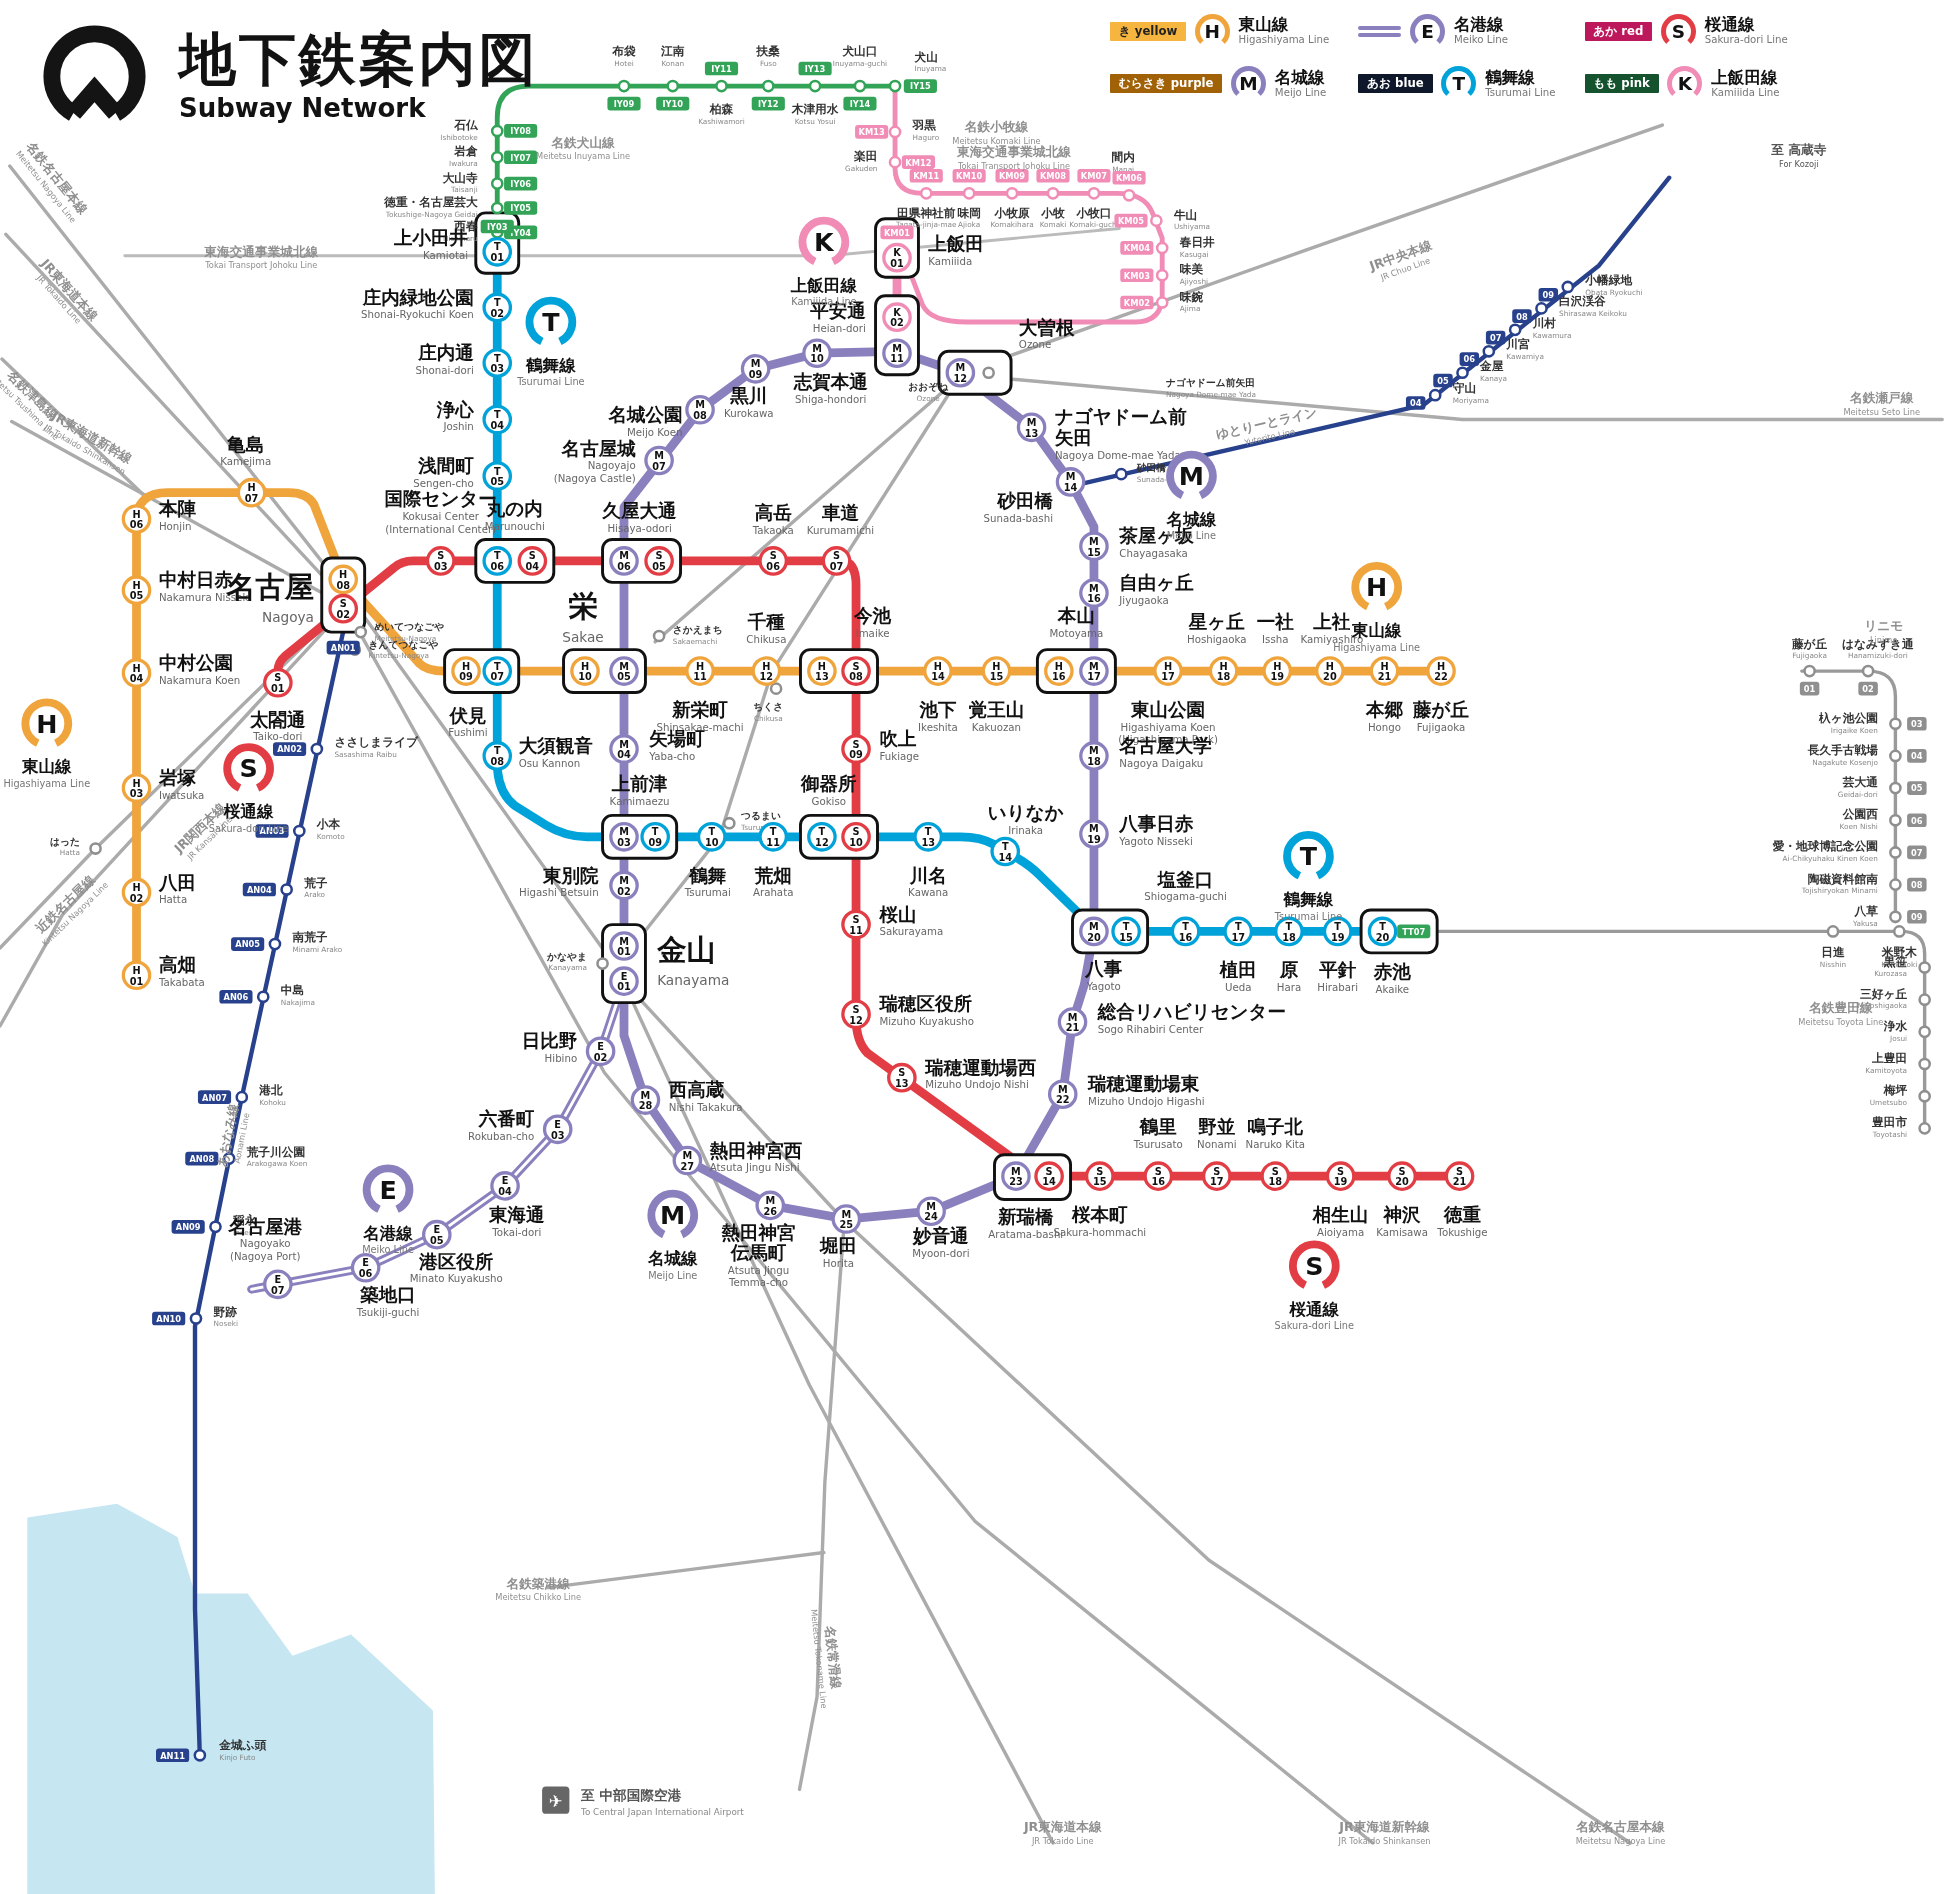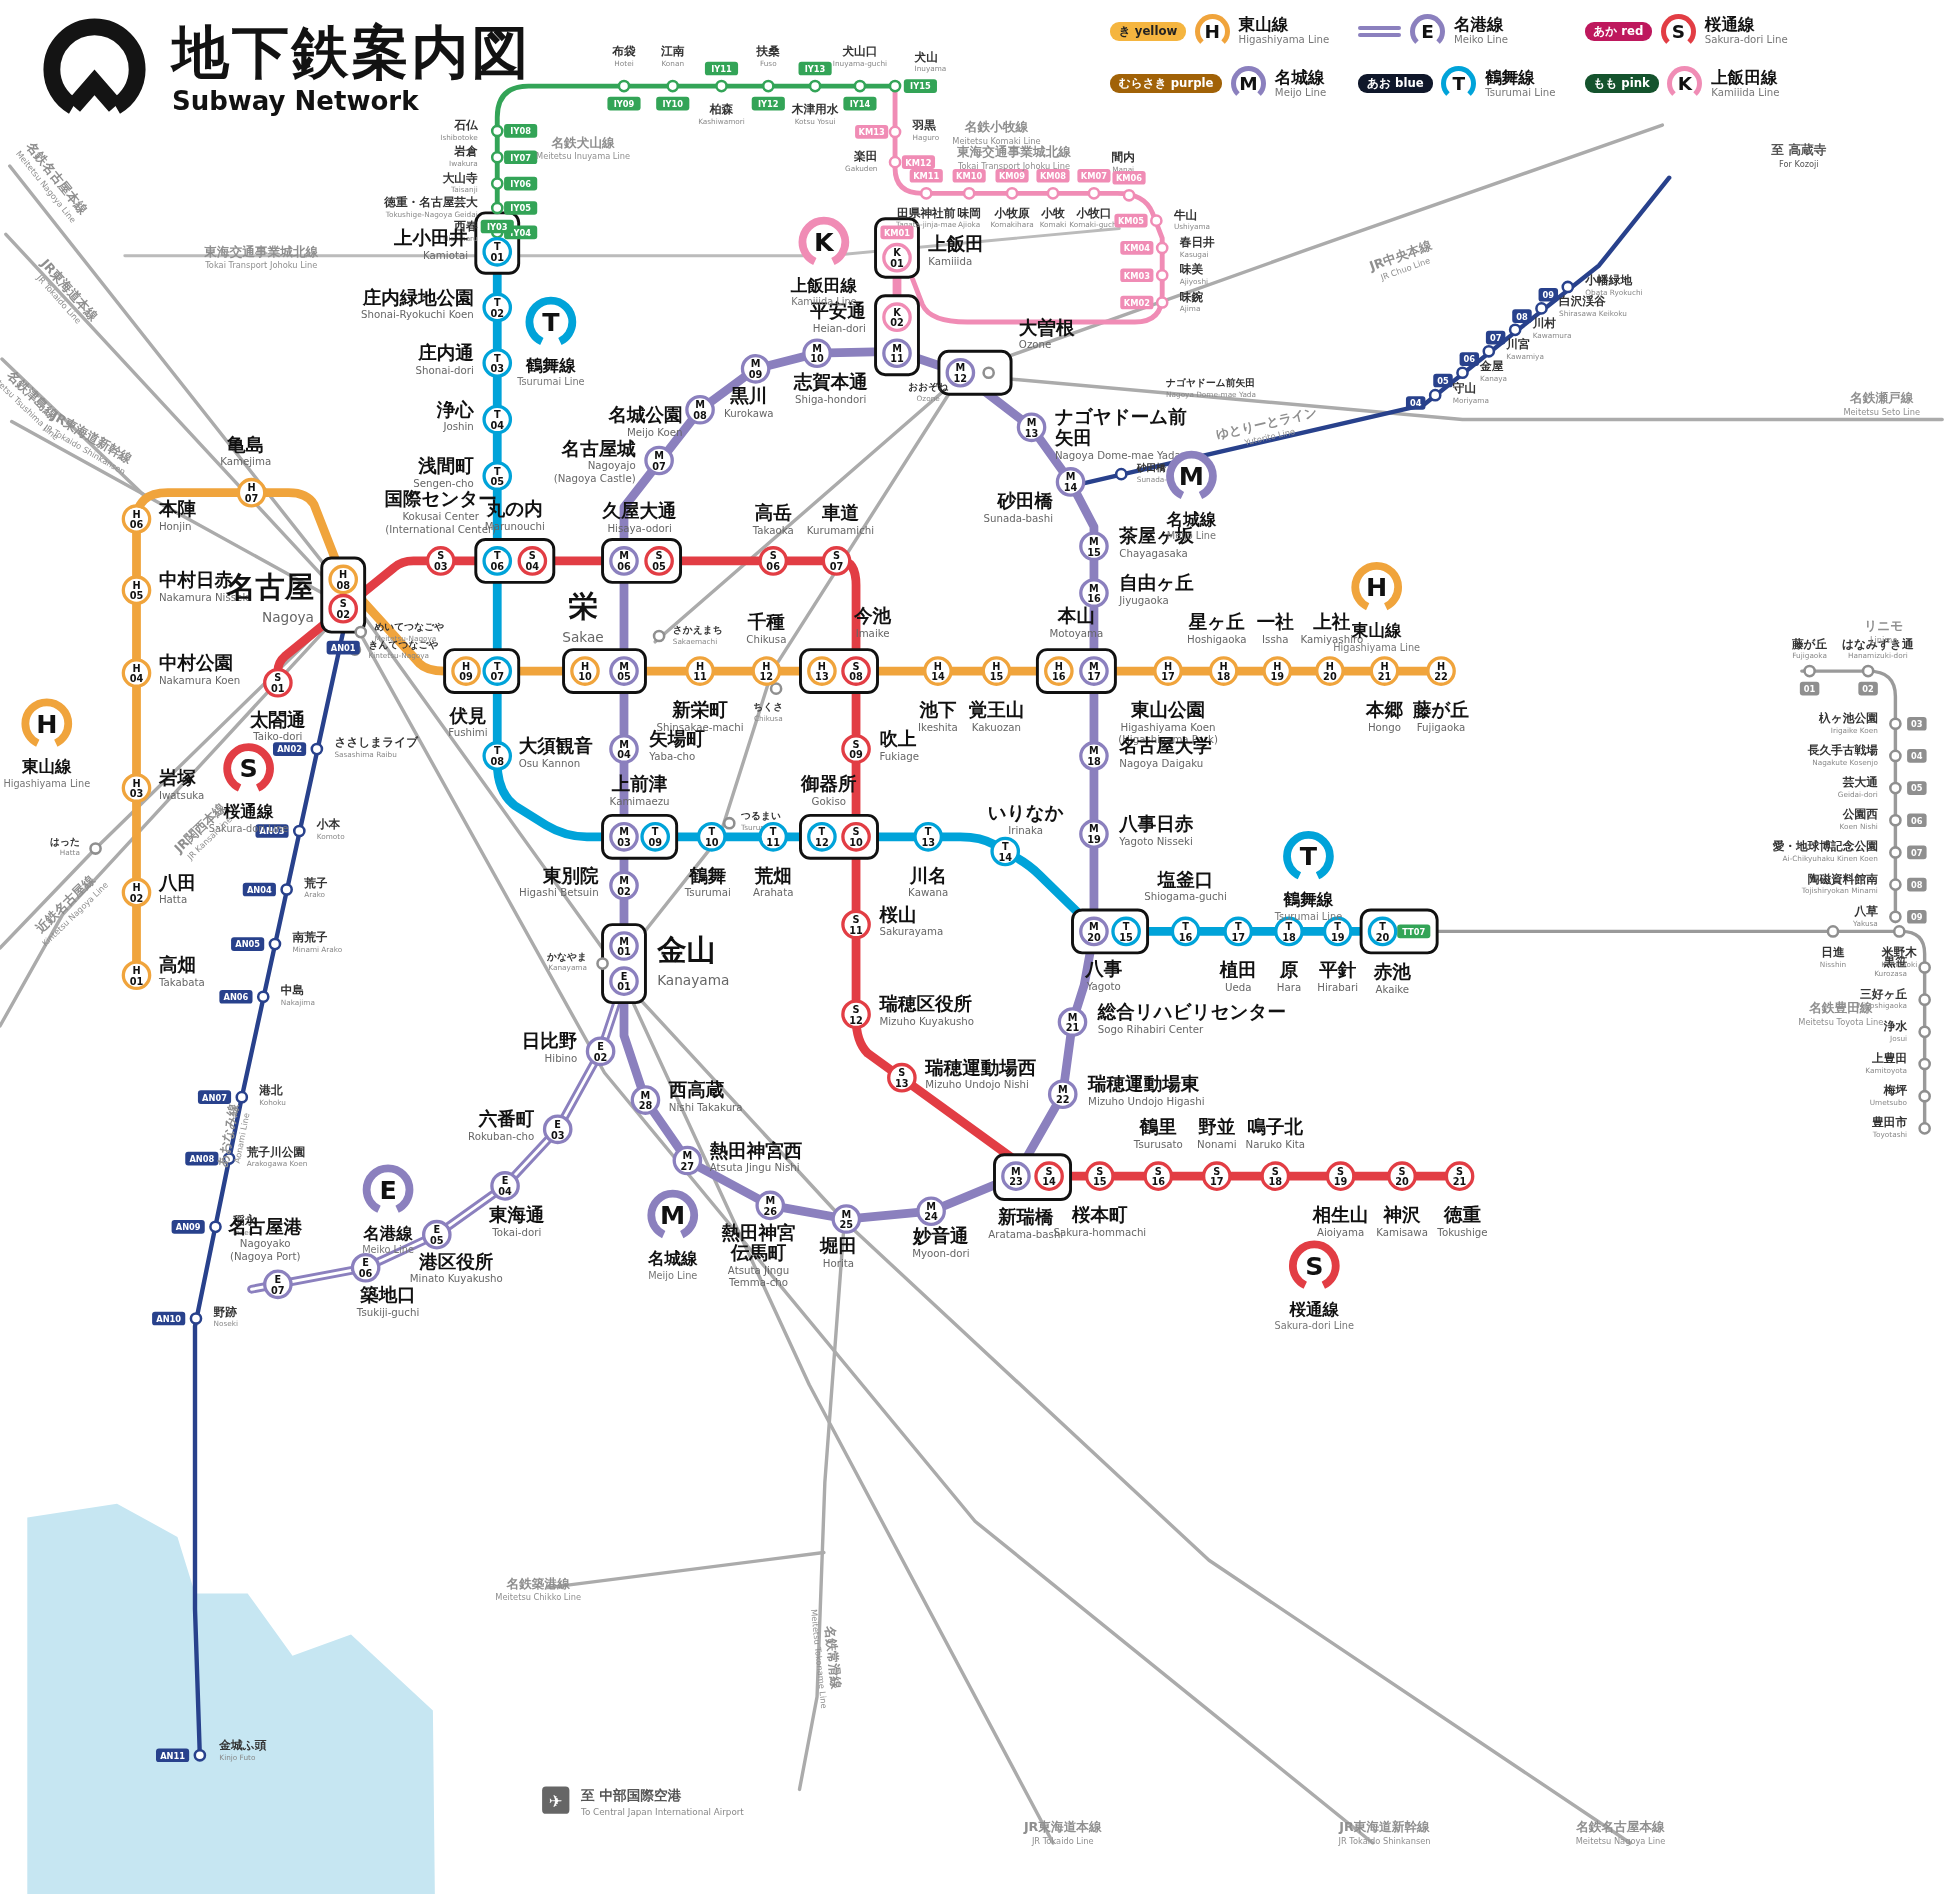--- a/index.html
+++ b/index.html
@@ -1,23 +1,23 @@
 <!DOCTYPE html>
 <html><head>
 <meta charset="utf-8">
 <style>
   html,body{margin:0;padding:0;background:#fff;font-family:"DejaVu Sans",sans-serif;}
   .stage{position:relative;width:1950px;height:1895px;background:#fff;overflow:hidden;}
   #map-svg{position:absolute;left:0;top:0;}
-  .titlebox{position:absolute;left:35px;top:10px;display:flex;align-items:center;gap:18px;}
+  .titlebox{position:absolute;left:35px;top:17px;display:flex;align-items:center;gap:25px;}
   .titlebox h1{font-size:57px;margin:0;font-weight:900;letter-spacing:2.9px;color:#121212;line-height:1.05;}
   .titlebox .sub{font-size:26px;font-weight:700;color:#121212;margin-top:3.9px;}
   .legend{position:absolute;left:1110px;top:13.7px;display:grid;grid-auto-flow:column;grid-template-rows:repeat(2,auto);column-gap:29px;row-gap:17.6px;}
   .lg-item{display:flex;align-items:center;gap:8.8px;}
-  .lg-chip{font-size:11.7px;font-weight:700;padding:2px 8.8px;border-radius:9px;white-space:nowrap;}
+  .lg-chip{font-size:11.7px;font-weight:700;padding:2px 8.8px;border-radius:1px;white-space:nowrap;}
   .lg-badge{width:35px;height:35px;border-radius:50%;border:5.9px solid;border-bottom-color:transparent;display:flex;align-items:center;justify-content:center;font-weight:800;font-size:18.5px;color:#111;box-sizing:border-box;background:#fff;flex:0 0 auto;}
   .lg-double{width:43px;display:flex;flex-direction:column;gap:2.9px;flex:0 0 auto;}
   .lg-double i{display:block;height:3.9px;background:#8B80BE;border-radius:2px;}
   .lg-ja{font-size:16.6px;font-weight:800;color:#111;display:block;line-height:1.1;white-space:nowrap;}
   .lg-en{font-size:10.2px;color:#777;display:block;line-height:1.2;white-space:nowrap;}
 </style>
 </head>
 <body>
 
 <div class="stage">

